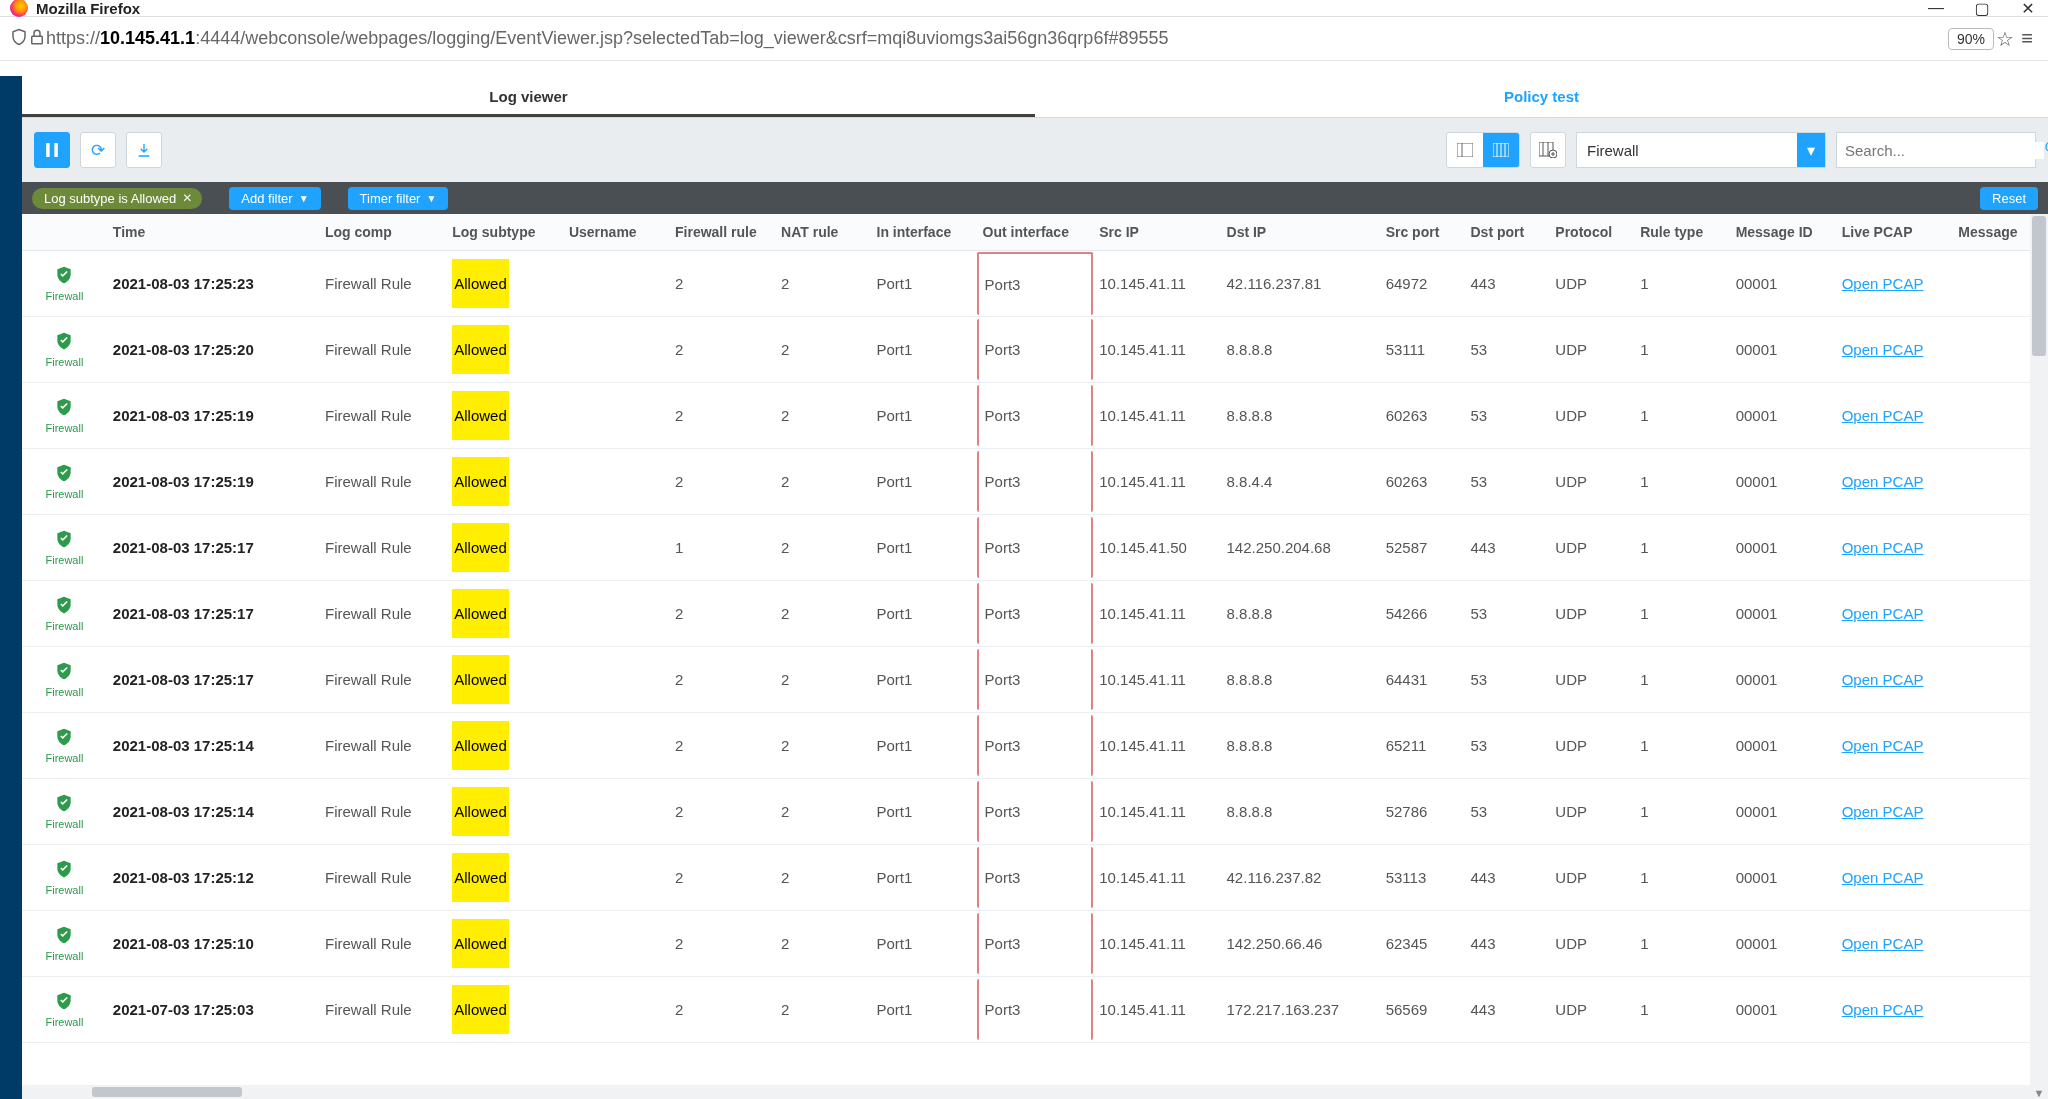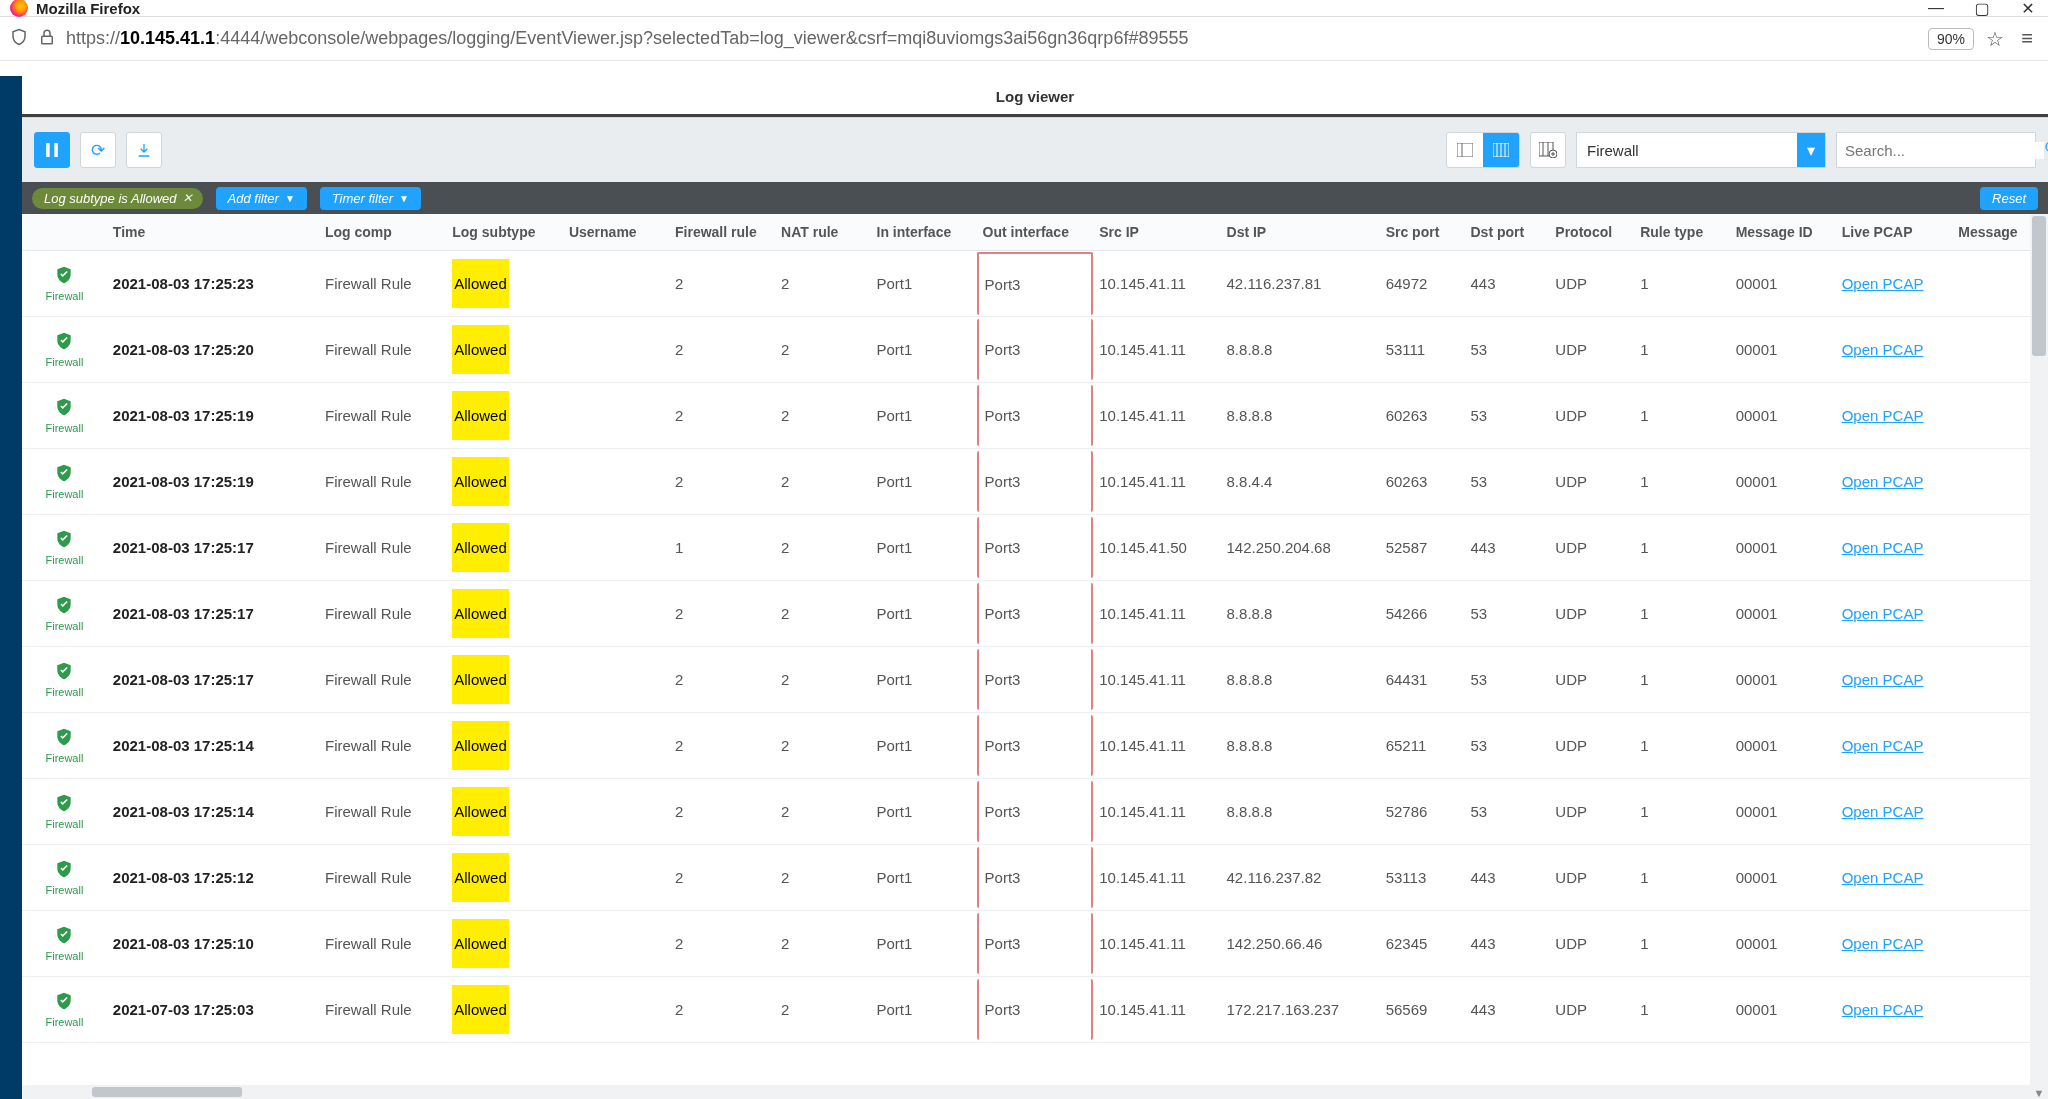--- a/index.html
+++ b/index.html
@@ -7,21 +7,21 @@
 
   
   .title-bar { height:17px; display:flex; align-items:center; padding:0 10px; border-bottom:1px solid #ddd; }
   .ff-logo { width:18px; height:18px; border-radius:50%; background:
       radial-gradient(circle at 60% 40%, #ffcc00 0%, #ff9500 35%, #ff3366 60%, #8b00ff 100%);
       margin-right:8px; }
   .title-text { font-size:15px; font-weight:bold; color:#222; }
   .win-controls { margin-left:auto; display:flex; gap:26px; color:#333; font-size:16px; }
   .win-btn { width:20px; text-align:center; cursor:pointer; }
 
-  .addr-bar { height:44px; display:flex; align-items:center; padding:0 10px; gap:10px; border-bottom:1px solid #e5e5e5; }
+  .addr-bar { height:44px; display:flex; align-items:center; padding:0 10px; border-bottom:1px solid #e5e5e5; }
   .shield-ico, .lock-ico { color:#555; }
   .url { flex:1; color:#666; font-size:18px; white-space:nowrap; overflow:hidden; }
   .url b { color:#000; font-weight:700; }
   .zoom-pill { border:1px solid #bbb; border-radius:4px; padding:2px 8px; font-size:14px; color:#333; }
   .star-ico, .burger-ico { color:#555; width:22px; text-align:center; cursor:pointer; font-size:20px; }
 
   
   .page-shell { position:absolute; top:76px; left:0; right:0; bottom:0; background:#f4f6f8; display:flex; }
   .left-stub { width:22px; background:#003a66; }
   .page-body { flex:1; display:flex; flex-direction:column; background:#e9edf0; }
@@ -38,21 +38,21 @@
   .view-group { display:flex; border:1px solid #cfd6dc; border-radius:3px; overflow:hidden; background:#fff; }
   .view-group .vg { width:36px; height:34px; display:flex; align-items:center; justify-content:center; cursor:pointer; color:#555; font-size:15px; }
   .view-group .vg.active { background:#1fa3ff; color:#fff; }
   .dd { display:flex; align-items:center; border:1px solid #cfd6dc; background:#fff; height:36px; }
   .dd input { border:none; outline:none; padding:0 10px; font-size:15px; color:#333; }
   .dd .caret { width:28px; height:34px; background:#1fa3ff; display:flex; align-items:center; justify-content:center; color:#fff; }
   .search-box { display:flex; align-items:center; border:1px solid #cfd6dc; background:#fff; height:36px; width:200px; padding:0 8px; }
   .search-box input { flex:1; border:none; outline:none; font-size:15px; color:#666; }
 
   
-  .filter-bar { background:#4a4f54; height:32px; display:flex; align-items:center; padding:0 10px; gap:13px;font-style:italic; }
+  .filter-bar { background:#4a4f54; height:32px; display:flex; align-items:center; padding:0 10px; gap:27px; }
   .chip { background:#6d8a3a; color:#fff; border-radius:12px; padding:3px 10px 3px 12px; font-size:13px; display:flex; align-items:center; gap:6px; }
   .chip .x { font-size:12px; opacity:.9; cursor:pointer; }
   .fbtn { background:#1fa3ff; color:#fff; border-radius:4px; padding:4px 12px; font-size:13px; display:flex; align-items:center; gap:6px; cursor:pointer; }
   .fbtn .tri { font-size:10px; }
   .reset { margin-left:auto; }
 
   
   .tbl-wrap { flex:1; overflow:hidden; position:relative; background:#fff; margin:0 0 0 0; }
   .grid { width:100%; border-collapse:collapse; table-layout:fixed; }
   .grid th { text-align:left; font-size:14px; color:#555; font-weight:600; padding:10px 6px; border-bottom:1px solid #e3e7ea; background:#fafbfc; white-space:nowrap; }
@@ -111,20 +111,21 @@
   <div class="star-ico">☆</div>
   <div class="burger-ico">≡</div>
 </div>
 
 <div class="page-shell">
   <div class="left-stub"></div>
   <div class="page-body">
 
     <div class="tabs">
       <div class="tab active">Log viewer</div>
+      <div class="tab link">Policy test</div>
     </div>
 
     <div class="toolbar">
       <div class="sq-btn primary">
         <svg width="14" height="14" viewBox="0 0 10 12">
             <rect width="3" height="12" fill="#fff"></rect>
             <rect x="7" width="3" height="12" fill="#fff"></rect>
           </svg>
       </div>
       <div class="sq-btn">⟳</div>

